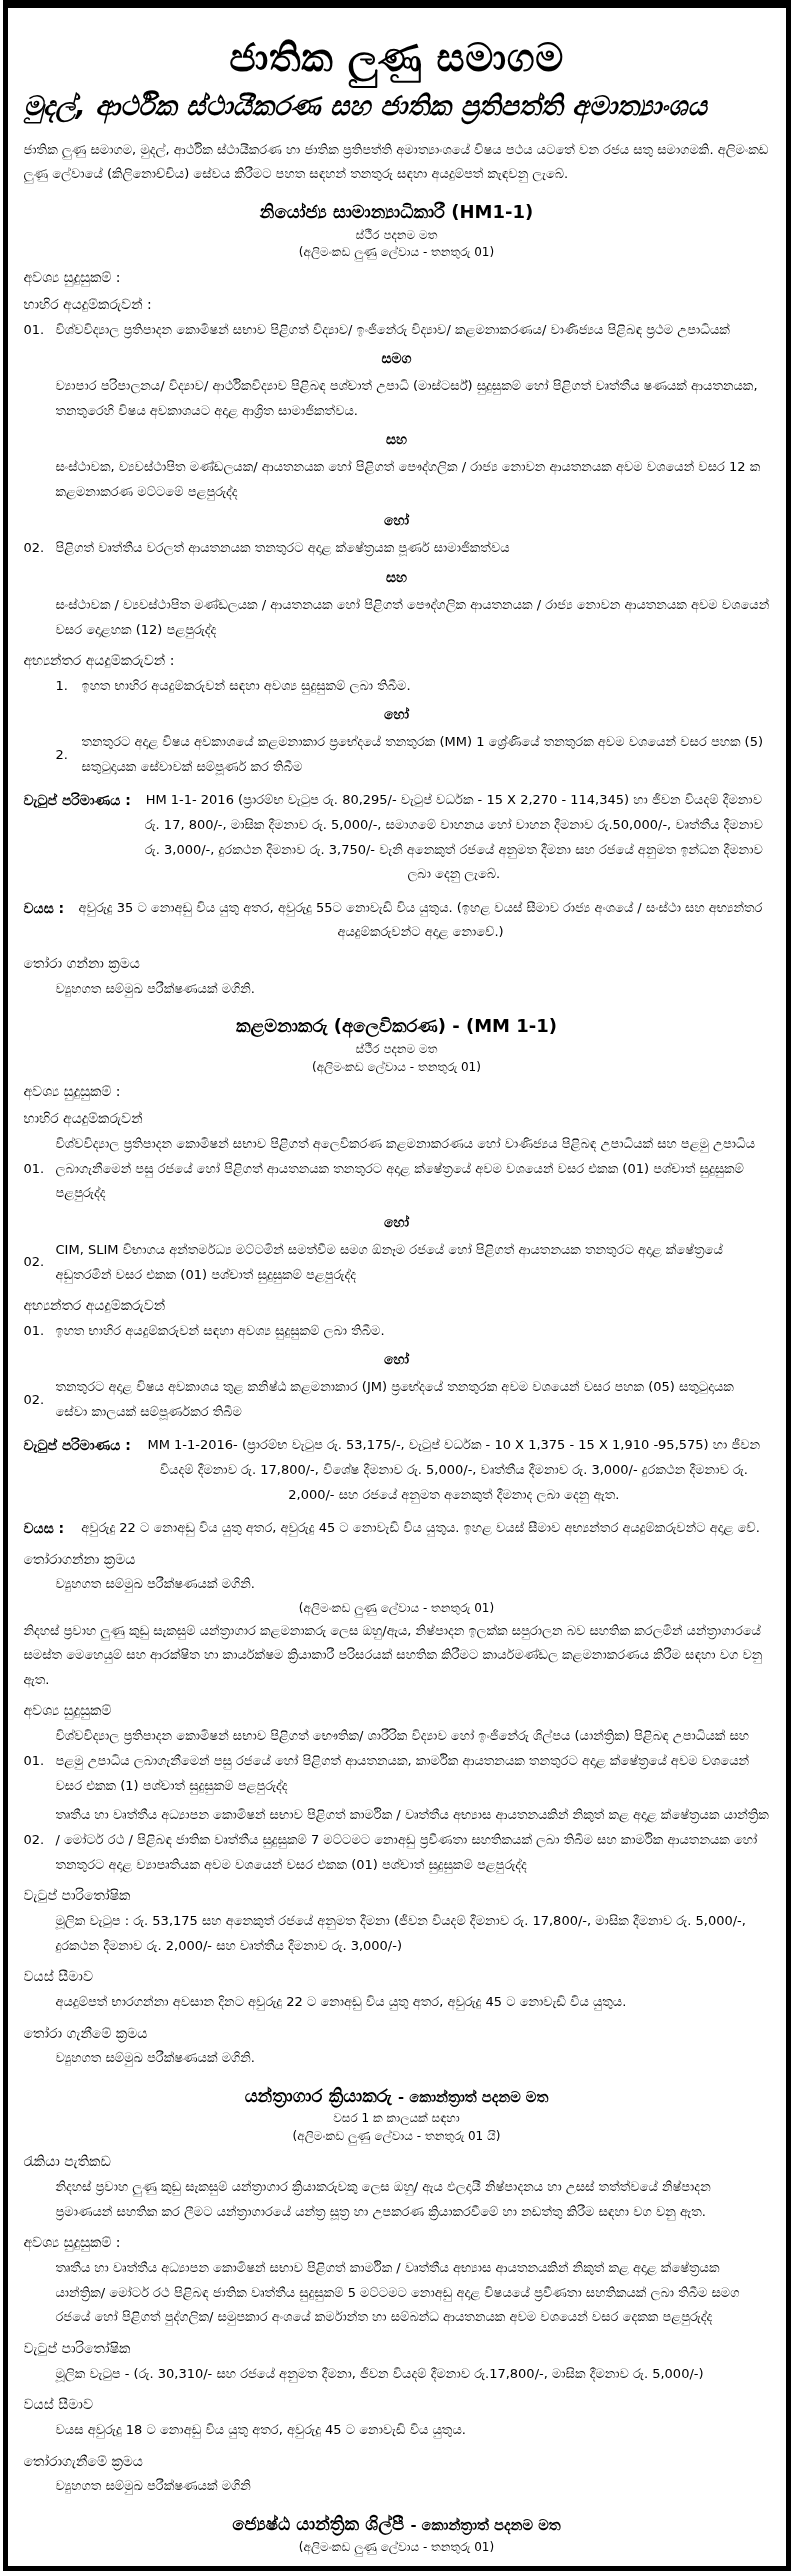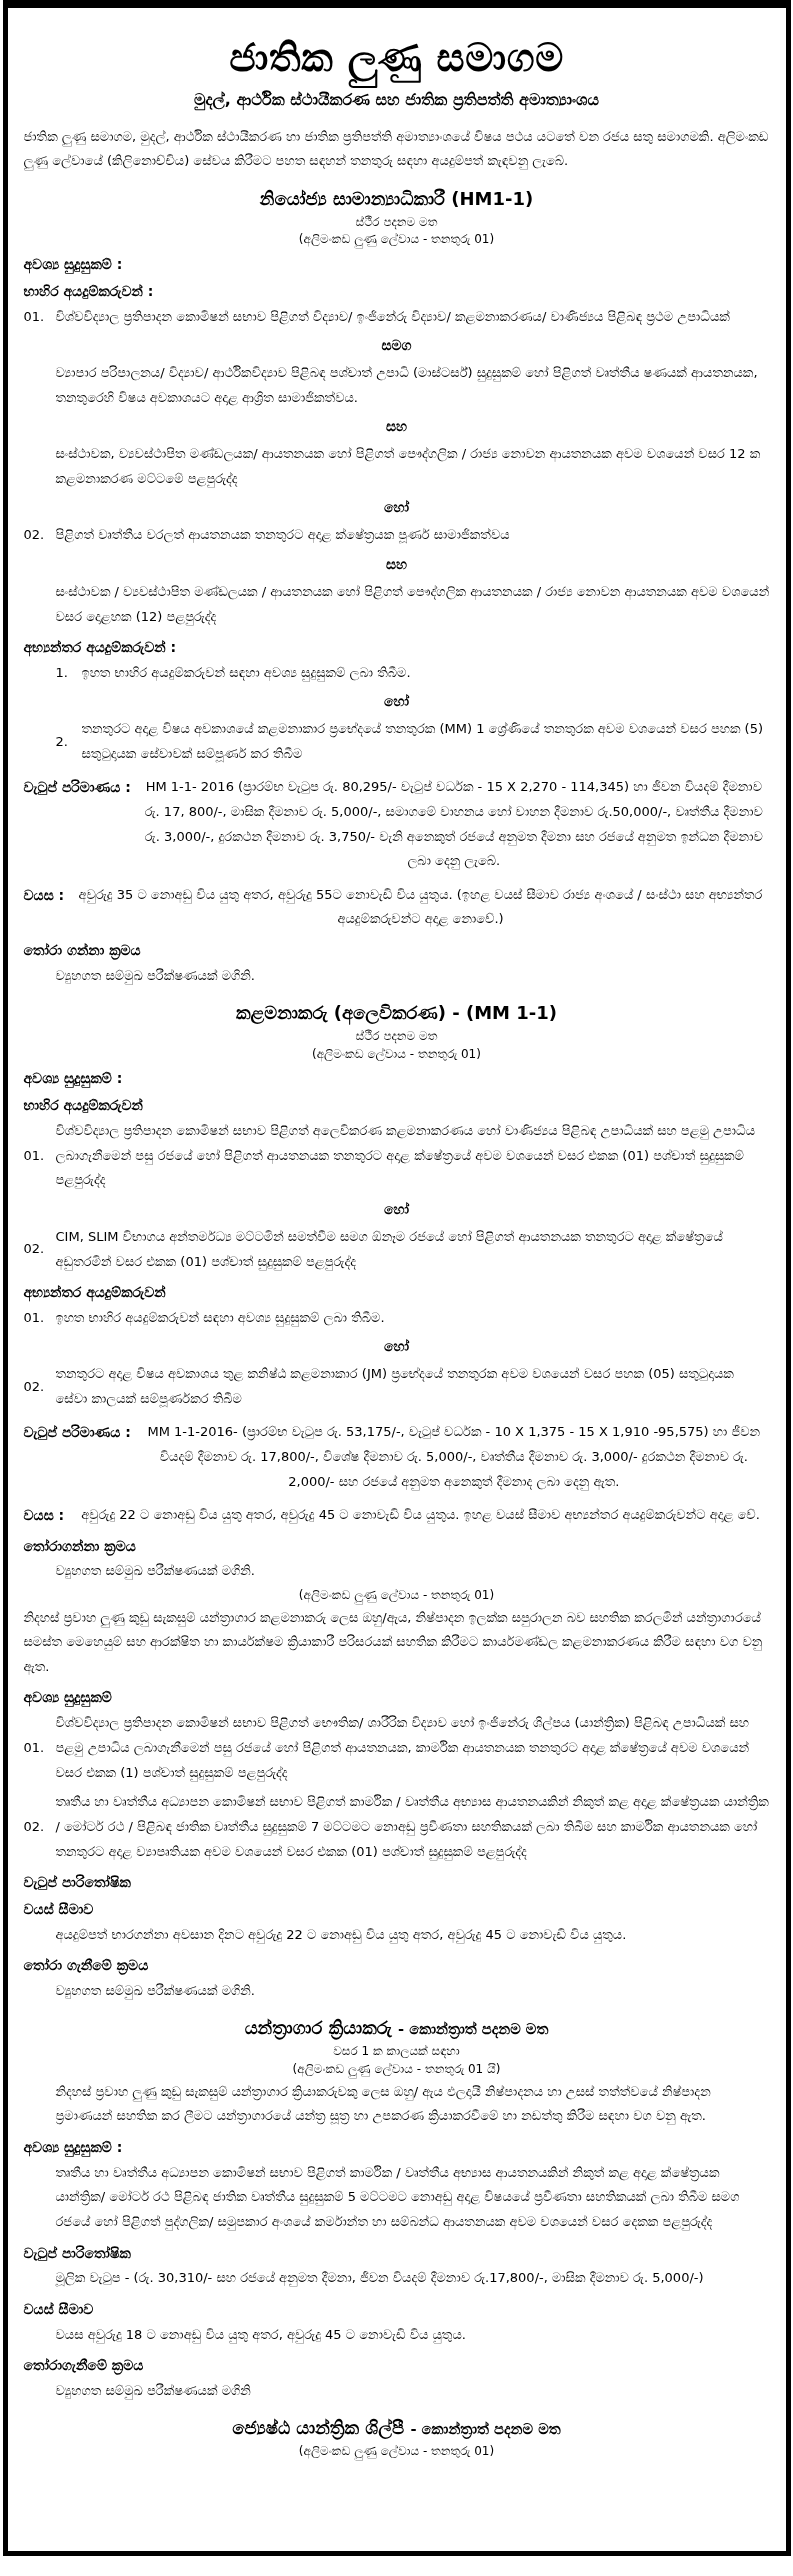--- a/index.html
+++ b/index.html
@@ -20,45 +20,46 @@
   }
   .doc-title{
     text-align:center;
     font-weight:bold;
     font-size:39px;
     line-height:1.15;
     margin:16px 0 8.6px 0;
     letter-spacing:0.6px;
   }
   .ministry{
-    text-align:center;
-    font-weight:bold;
-    font-size:16px;
+    text-align:left;
+    font-weight:bold;
+    font-size:27px;
     margin:0 0 16px 0;
+    font-style:italic;
   }
   .intro{
     font-size:13.5px;
     line-height:1.9;
     margin:0 0 9.8px 0;
   }
   .job-heading{
     text-align:center;
     font-weight:bold;
     font-size:18px;
     margin:13.5px 0 4.9px 0;
   }
   .job-heading .h-sub{font-size:14.7px;}
   .job-sub{
     text-align:center;
     font-weight:normal;
     font-size:12px;
     margin:3.7px 0;
   }
   .sec-label{
-    font-weight:bold;
+    font-weight:normal;
     font-size:14px;
     margin:9.8px 0 4.9px 0;
   }
   .body-text{
     font-size:13px;
     line-height:1.9;
   }
   .para-indent{
     margin:4.9px 0 4.9px 32px;
   }
@@ -204,32 +205,34 @@
     <div class="item body-text">
       <span class="num">01.</span>
       <div class="itxt">විශ්වවිද්‍යාල ප්‍රතිපාදන කොමිෂන් සභාව පිළිගත් භෞතික/ ශාරීරික විද්‍යාව හෝ ඉංජිනේරු ශිල්පය (යාන්ත්‍රික) පිළිබඳ උපාධියක් සහ පළමු උපාධිය ලබාගැනීමෙන් පසු රජයේ හෝ පිළිගත් ආයතනයක, කාර්මික ආයතනයක තනතුරට අදාළ ක්ෂේත්‍රයේ අවම වශයෙන් වසර එකක (1) පශ්චාත් සුදුසුකම් පළපුරුද්ද</div>
     </div>
     <div class="item body-text">
       <span class="num">02.</span>
       <div class="itxt">තෘතීය හා වෘත්තීය අධ්‍යාපන කොමිෂන් සභාව පිළිගත් කාර්මික / වෘත්තීය අභ්‍යාස ආයතනයකින් නිකුත් කළ අදාළ ක්ෂේත්‍රයක යාන්ත්‍රික / මෝටර් රථ / පිළිබඳ ජාතික වෘත්තීය සුදුසුකම් 7 මට්ටමට නොඅඩු ප්‍රවීණතා සහතිකයක් ලබා තිබීම සහ කාර්මික ආයතනයක හෝ තනතුරට අදාළ ව්‍යාපෘතියක අවම වශයෙන් වසර එකක (01) පශ්චාත් සුදුසුකම් පළපුරුද්ද</div>
     </div>
 
     <div class="sec-label">වැටුප් පාරිතෝෂික</div>
+    <div class="body-text plain-indent">මූලික වැටුප : රු. 53,175 සහ අනෙකුත් රජයේ අනුමත දීමනා (ජීවන වියදම් දීමනාව රු. 17,800/-, මාසික දීමනාව රු. 5,000/-, දුරකථන දීමනාව රු. 2,000/- සහ වෘත්තීය දීමනාව රු. 3,000/-)</div>
     <div class="sec-label">වයස් සීමාව</div>
     <div class="body-text plain-indent">අයදුම්පත් භාරගන්නා අවසාන දිනට අවුරුදු 22 ට නොඅඩු විය යුතු අතර, අවුරුදු 45 ට නොවැඩි විය යුතුය.</div>
     <div class="sec-label">තෝරා ගැනීමේ ක්‍රමය</div>
     <div class="body-text plain-indent">ව්‍යුහගත සම්මුඛ පරීක්ෂණයක් මගිනි.</div>
 
     <div class="job-heading">
       <span>යන්ත්‍රාගාර ක්‍රියාකරු</span>
       <span class="h-sub">- කොන්ත්‍රාත් පදනම මත</span>
     </div>
     <div class="job-sub">වසර 1 ක කාලයක් සඳහා</div>
     <div class="job-sub">(අලිමංකඩ ලුණු ලේවාය - තනතුරු 01 යි)</div>
 
+    <div class="sec-label">රැකියා පැතිකඩ</div>
     <div class="body-text plain-indent">නිදහස් ප්‍රවාහ ලුණු කුඩු සැකසුම් යන්ත්‍රාගාර ක්‍රියාකරුවකු ලෙස ඔහු/ ඇය ඵලදායී නිෂ්පාදනය හා උසස් තත්ත්වයේ නිෂ්පාදන ප්‍රමාණයන් සහතික කර ලීමට යන්ත්‍රාගාරයේ යන්ත්‍ර සූත්‍ර හා උපකරණ ක්‍රියාකරවීමේ හා නඩත්තු කිරීම සඳහා වග වනු ඇත.</div>
     <div class="sec-label">අවශ්‍ය සුදුසුකම් :</div>
     <div class="body-text plain-indent">තෘතීය හා වෘත්තීය අධ්‍යාපන කොමිෂන් සභාව පිළිගත් කාර්මික / වෘත්තීය අභ්‍යාස ආයතනයකින් නිකුත් කළ අදාළ ක්ෂේත්‍රයක යාන්ත්‍රික/ මෝටර් රථ පිළිබඳ ජාතික වෘත්තීය සුදුසුකම් 5 මට්ටමට නොඅඩු අදාළ විෂයයේ ප්‍රවීණතා සහතිකයක් ලබා තිබීම සමග රජයේ හෝ පිළිගත් පුද්ගලික/ සමුපකාර අංශයේ කර්මාන්ත හා සම්බන්ධ ආයතනයක අවම වශයෙන් වසර දෙකක පළපුරුද්ද</div>
     <div class="sec-label">වැටුප් පාරිතෝෂික</div>
     <div class="body-text plain-indent">මූලික වැටුප - (රු. 30,310/- සහ රජයේ අනුමත දීමනා, ජීවන වියදම් දීමනාව රු.17,800/-, මාසික දීමනාව රු. 5,000/-)</div>
     <div class="sec-label">වයස් සීමාව</div>
     <div class="body-text plain-indent">වයස අවුරුදු 18 ට නොඅඩු විය යුතු අතර, අවුරුදු 45 ට නොවැඩි විය යුතුය.</div>
     <div class="sec-label">තෝරාගැනීමේ ක්‍රමය</div>
     <div class="body-text plain-indent">ව්‍යුහගත සම්මුඛ පරීක්ෂණයක් මගිනි</div>
 

